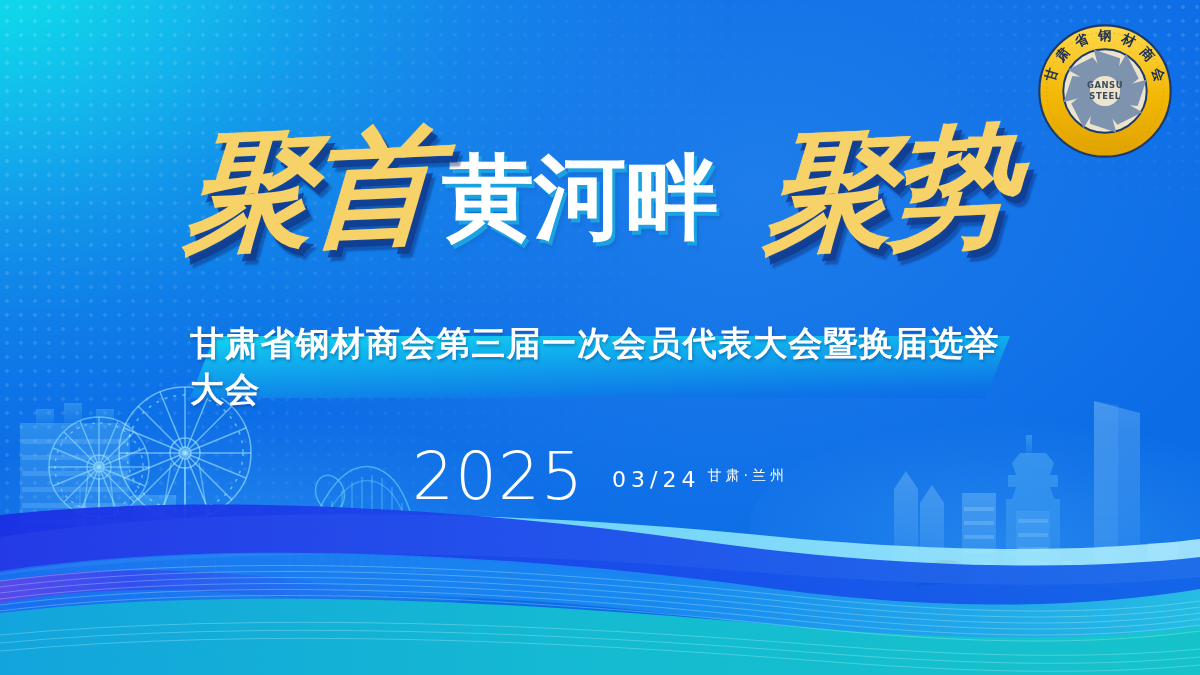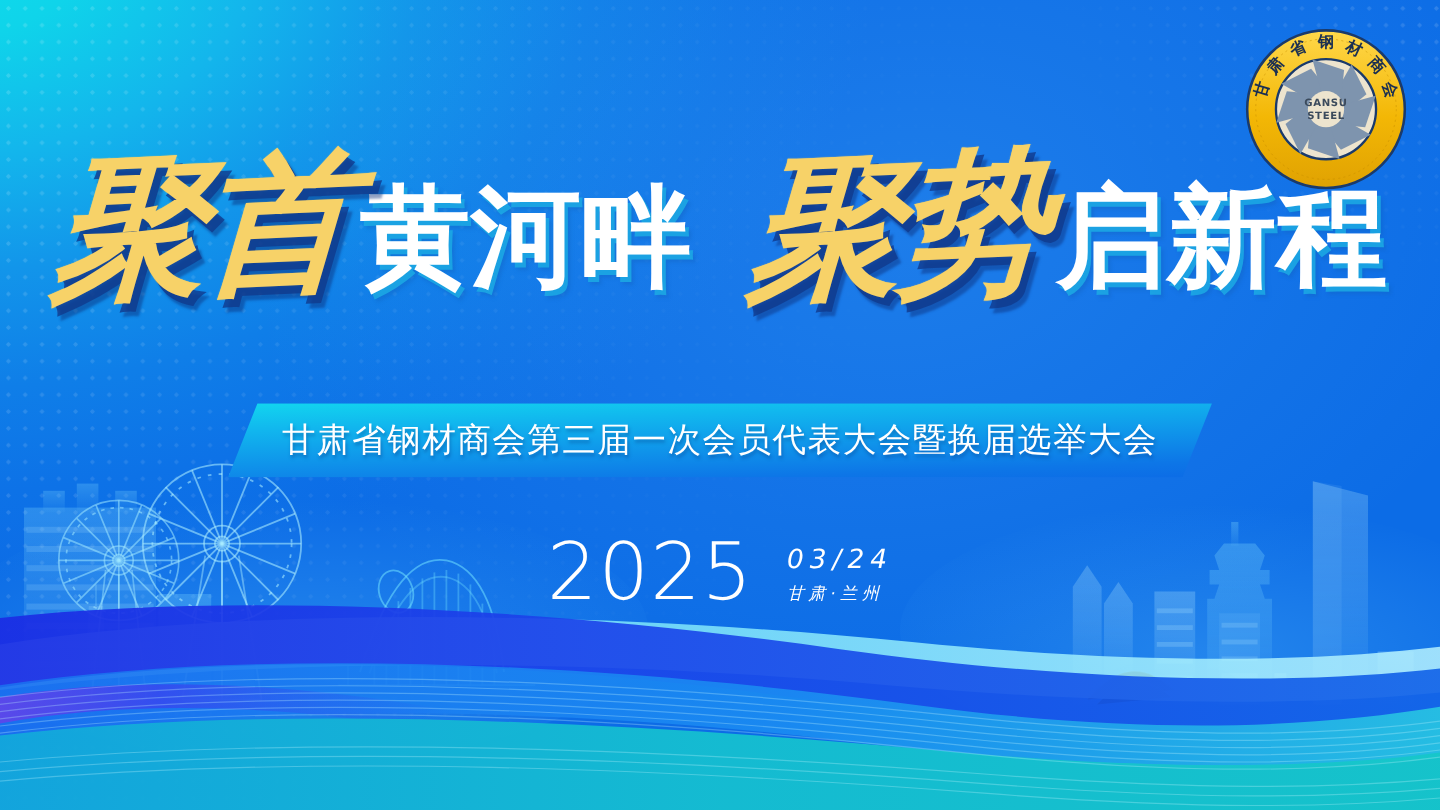--- a/index.html
+++ b/index.html
@@ -84,39 +84,38 @@
   }
   #banner {
     position:absolute; inset:0;
     background:linear-gradient(178deg,#12d6ef 0%,#11b6ee 26%,#0f93ea 58%,#0d76e7 85%,#0c6ce6 100%);
     clip-path:polygon(3.0% 0%, 100% 0%, 97.0% 100%, 0% 100%);
     box-shadow:0 2px 10px rgba(8,50,130,0.18);
   }
   #banner-text {
     position:absolute; inset:0;
     display:flex; align-items:center; justify-content:center;
-    color:#ffffff; font-weight:400;
-    font-size:28px; letter-spacing:1.2px;
+    color:#ffffff; font-weight:700;
+    font-size:34px; letter-spacing:1.2px;
     font-family:"DejaVu Sans","Liberation Sans",sans-serif;
     text-shadow:1px 2px 3px rgba(8,48,125,0.40);
     padding-bottom:1px;
-    text-align:right;
   }
 
   
   #date-block {
     position:absolute; left:50%; top:444px; transform:translateX(-50%);
     display:flex; align-items:center; gap:28px;
   }
   #year {
     font-family:"DejaVu Sans","Liberation Sans",sans-serif;
     font-weight:300; font-size:66px; line-height:1;
     color:#ffffff; letter-spacing:1px;
   }
-  #date-right { display:flex; flex-direction:column; gap:7px; padding-top:4px;font-style:italic; }
+  #date-right { display:flex; gap:7px; padding-top:4px; }
   #mmdd {
     font-family:"DejaVu Sans","Liberation Sans",sans-serif;
     font-size:22px; color:#ffffff; letter-spacing:5px; font-weight:400;
   }
   #place {
     font-family:"DejaVu Sans","Liberation Sans",sans-serif;
     font-size:14px; color:#ffffff; letter-spacing:4px; font-weight:500;
   }
 
   
@@ -408,21 +407,20 @@
     </svg>
   </div>
 
   <div id="headline">
     <div class="phrase">
       <span class="calli">聚首</span>
       <span class="kai">黄河畔</span>
     </div>
     <div class="phrase">
       <span class="calli">聚势</span>
-      <span class="kai">启新程</span>
     </div>
   </div>
 
   <div id="banner-wrap">
     <div id="banner"></div>
     <div id="banner-text">甘肃省钢材商会第三届一次会员代表大会暨换届选举大会</div>
   </div>
 
   <div id="date-block">
     <div id="year">2025</div>

